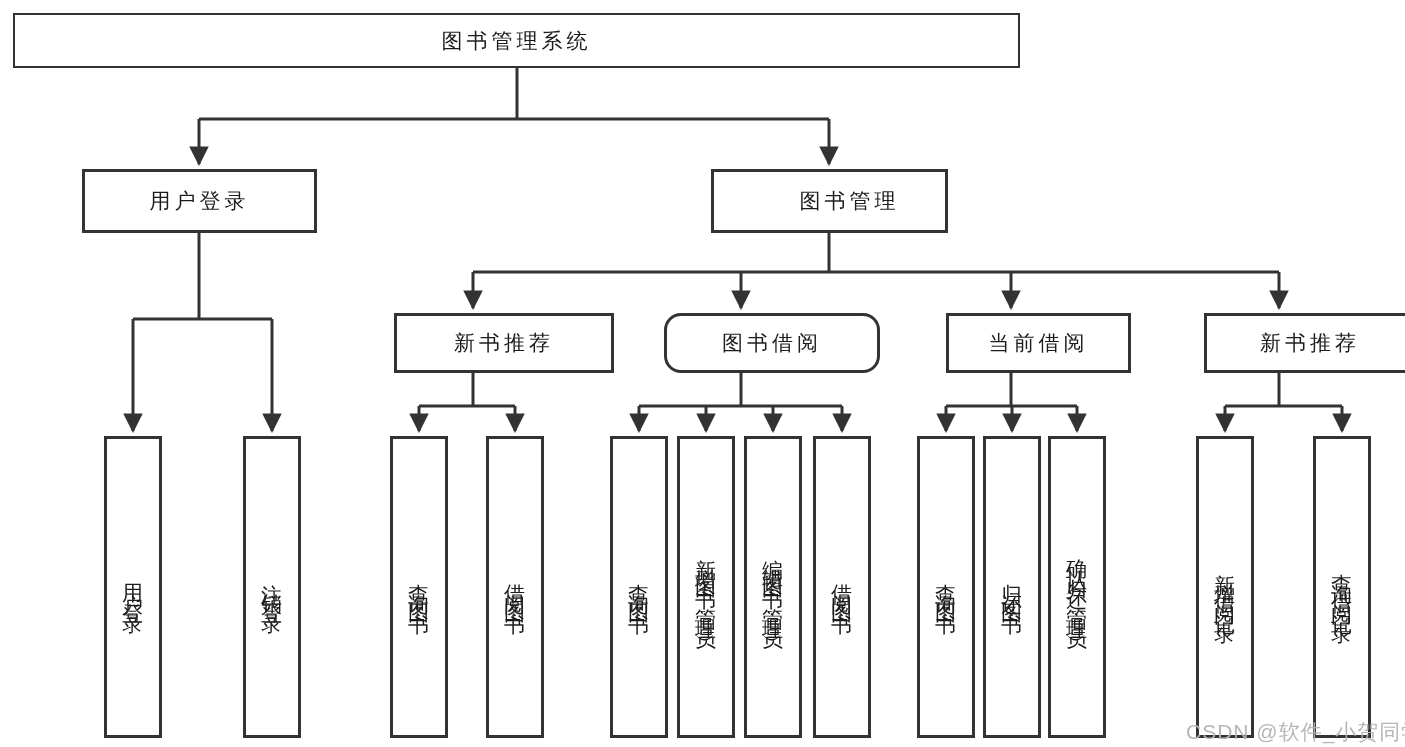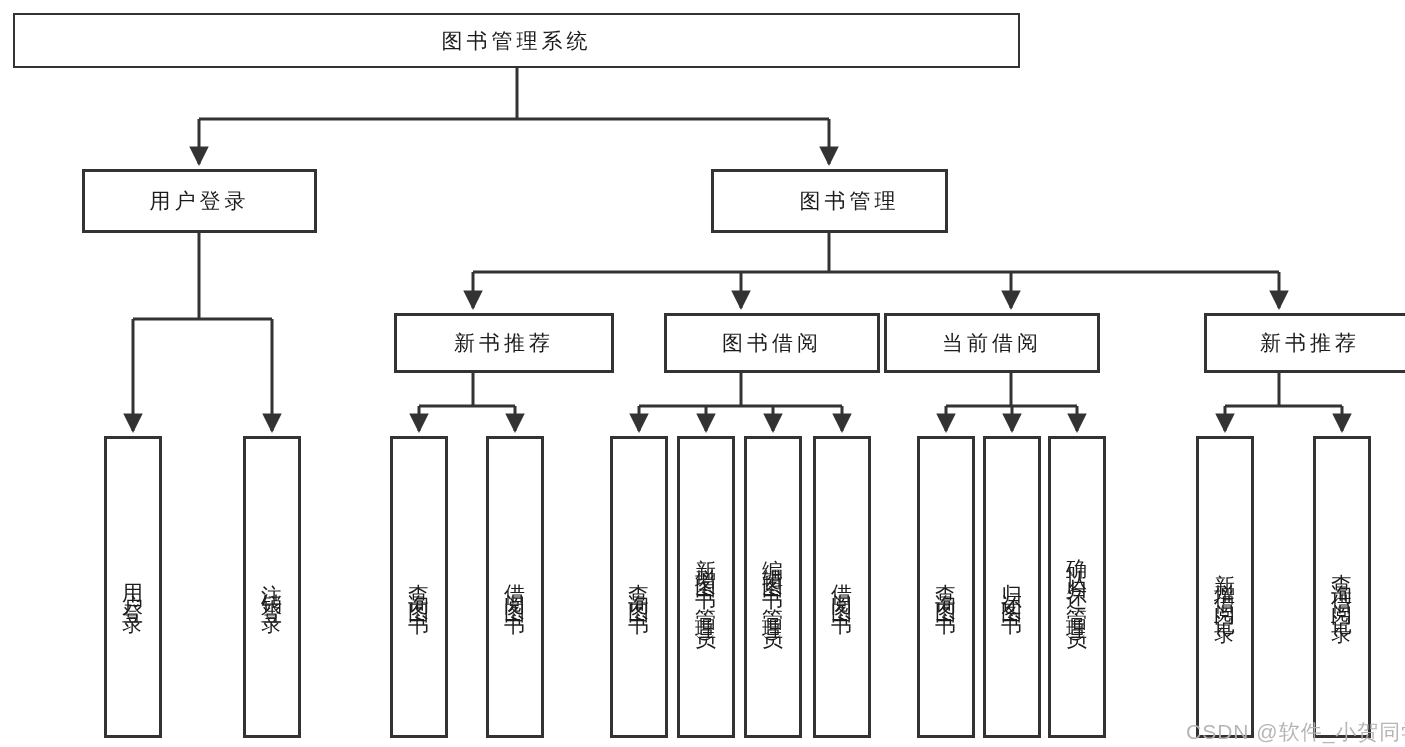--- a/index.html
+++ b/index.html
@@ -47,22 +47,22 @@
     line-height: 1;
     white-space: nowrap;
   }
   
   .root      { left: 13px;   top: 13px;  width: 1007px; height: 55px; }
   .lvl2      { top: 169px; height: 64px; }
   #b-user-login { left: 82px;  width: 235px; }
   #b-book-mgmt  { left: 711px; width: 237px; padding-left: 40px; }
   .lvl3      { top: 313px; height: 60px; margin-left: 31px; }
   #b-new-book { left: 363px;  width: 220px; }
-  #b-borrow   { left: 633px;  width: 216px; }
-  #b-current  { left: 853px;  width: 216px; }
+  #b-borrow   { left: 633px;  width: 216px; border-radius: 17px; }
+  #b-current  { left: 915px;  width: 185px; }
   #b-records  { left: 1173px; width: 212px; }
   .leaf      { top: 436px; width: 58px; height: 302px; }
   #l-login    { left: 104px; }
   #l-logout   { left: 243px; }
   #l-nb-query { left: 390px; }
   #l-nb-borrow{ left: 486px; }
   #l-bb-query { left: 610px; }
   #l-bb-add   { left: 677px; }
   #l-bb-edit  { left: 744px; }
   #l-bb-borrow{ left: 813px; }

